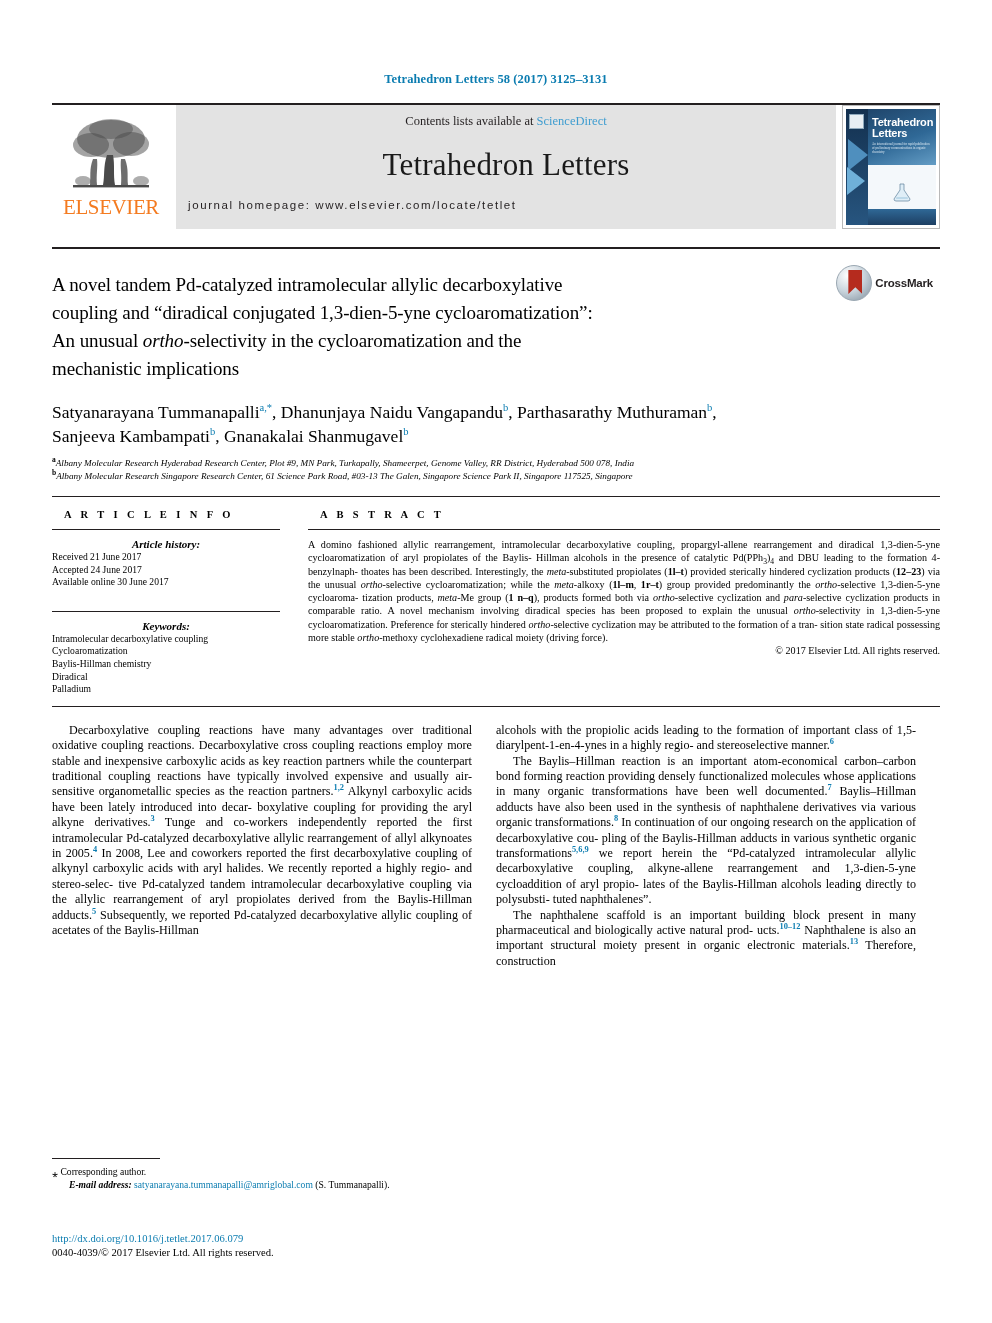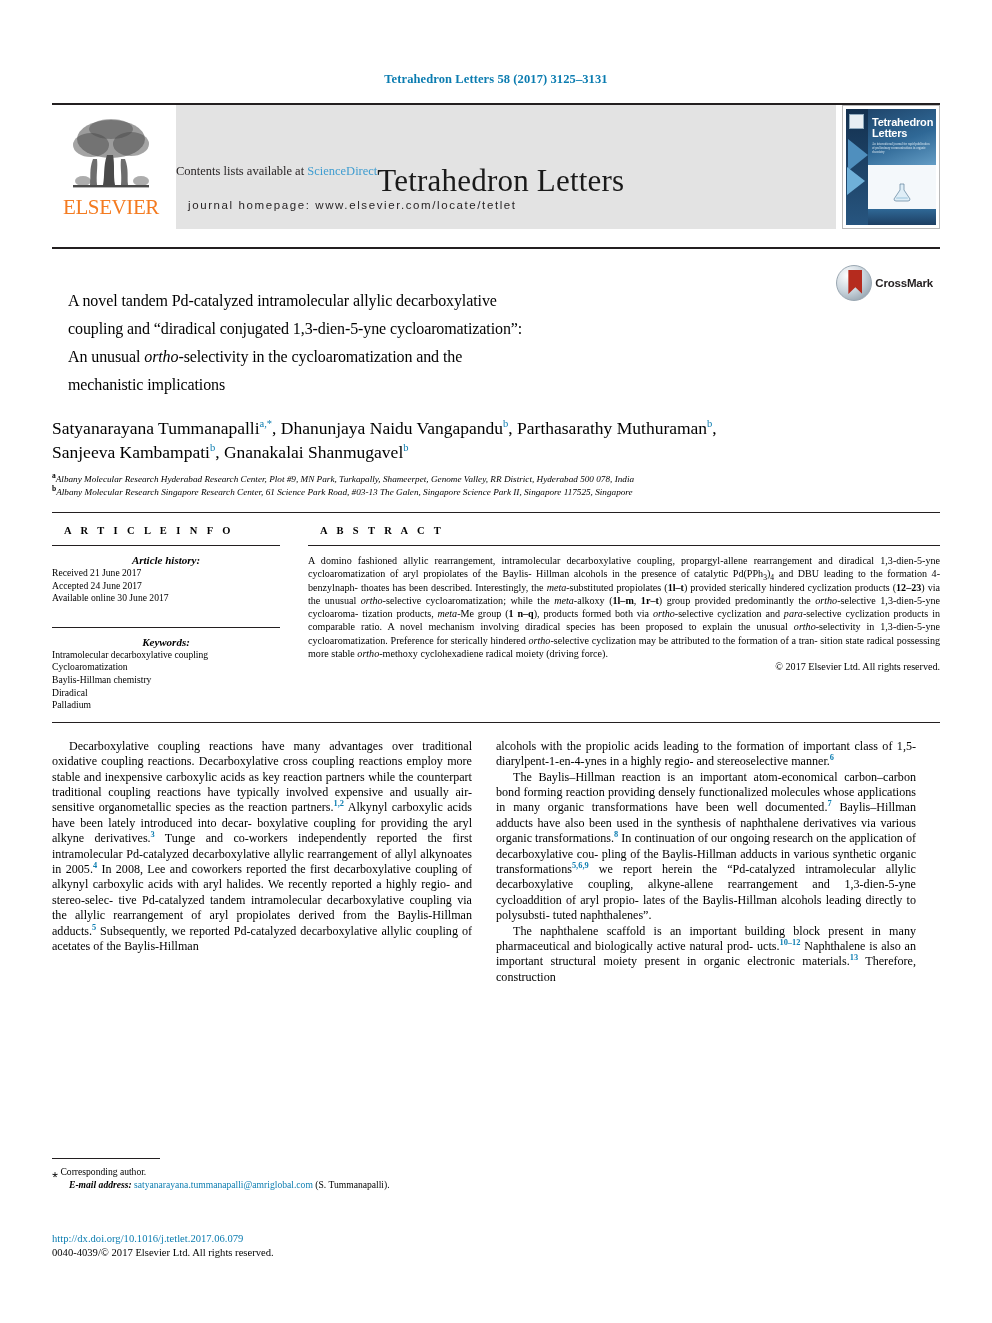--- a/index.html
+++ b/index.html
@@ -61,21 +61,21 @@
     color: #F47B20;
     font-weight: normal;
     margin-top: -2px;
   }
   .masthead-center {
     flex: 1 1 auto;
     background: #e3e3e3;
     margin-left: 6px;
     margin-right: 6px;
     display: flex;
-    flex-direction: row;
+    flex-direction: column;
     align-items: center;
     justify-content: flex-start;
     padding-top: 9px;
     position: relative;
   }
   .contents-line {
     font-size: 12.5px;
     color: #231f20;
   }
   .contents-line .sd {
@@ -166,25 +166,25 @@
   
   .title-rule {
     border-top: 2px solid #231f20;
     margin-top: 18px;
   }
   .title-area {
     position: relative;
     padding-top: 22px;
   }
   .article-title {
-    font-size: 16px;
+    font-size: 19px;
     line-height: 28px;
     font-weight: normal;
     color: #000;
-    margin: 16px;
+    margin: 0;
     width: 800px;
     letter-spacing: -0.1px;
   }
   .article-title em { font-style: italic; }
   .crossmark {
     position: absolute;
     right: 7px;
     top: 16px;
     display: flex;
     align-items: center;

